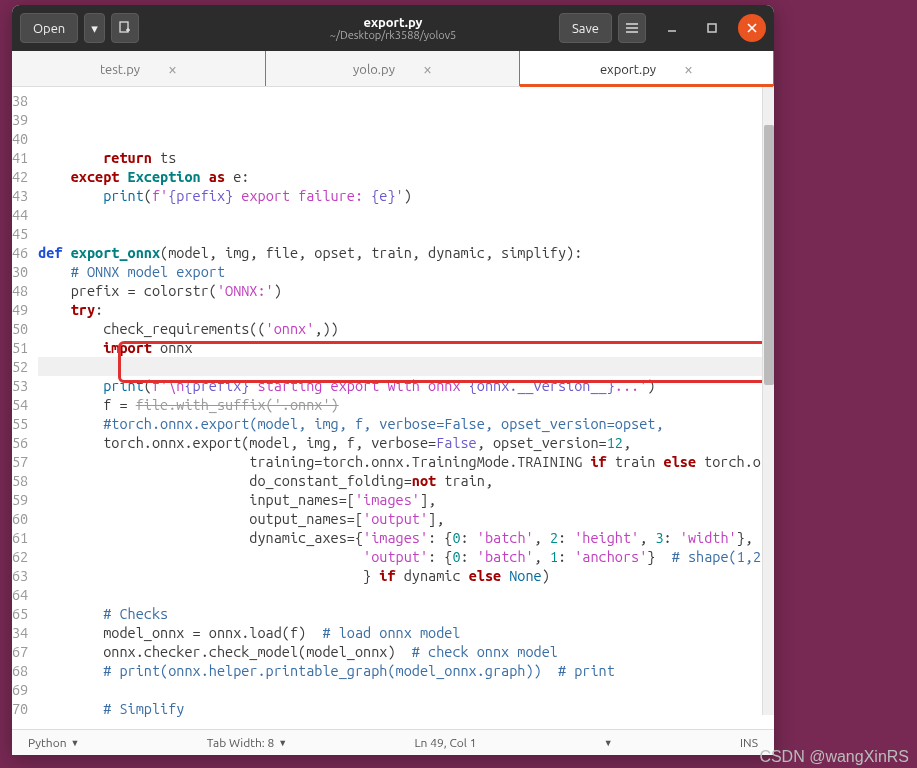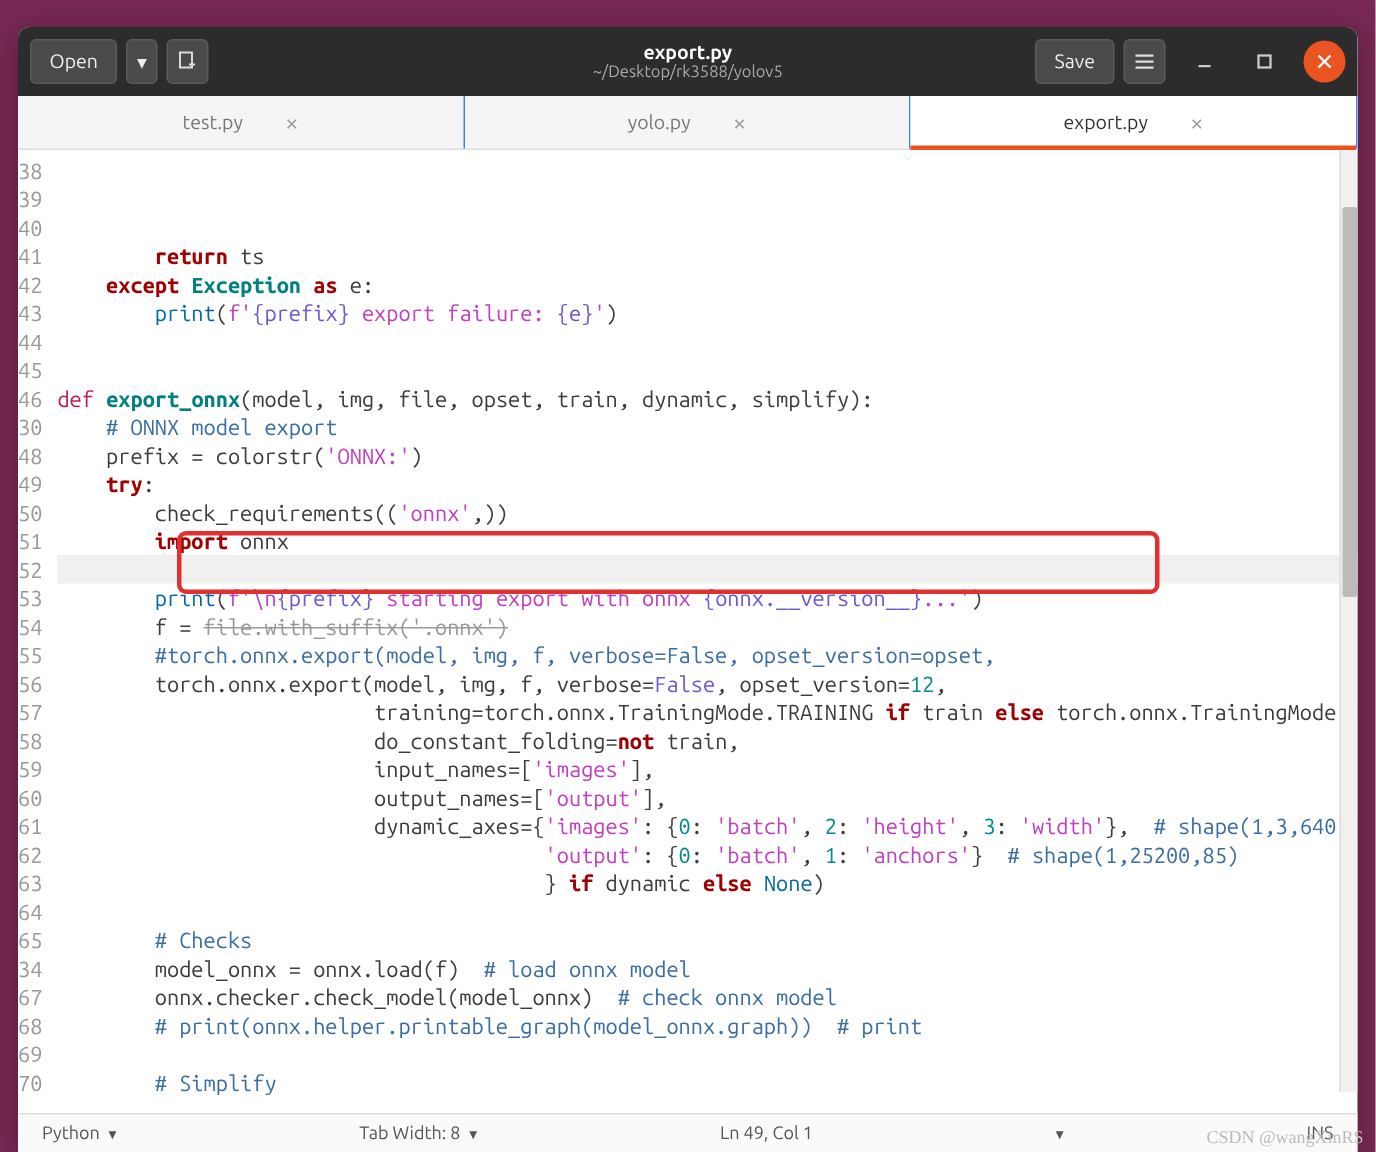--- a/index.html
+++ b/index.html
@@ -1,17 +1,17 @@
 <!DOCTYPE html>
 <html><head>
 <meta charset="utf-8">
 <style>
 * { margin:0; padding:0; box-sizing:border-box; }
 body { font-family:Ubuntu,"Segoe UI",sans-serif; background:#772953; font-size:13px; color:#3c3c3c; }
-.window { position:absolute; top:18px; left:12px; width:893px; height:750px; background:#fff; border-radius:8px 8px 0 0; overflow:hidden; box-shadow:0 4px 20px rgba(0,0,0,.3); }
+.window { position:absolute; top:5px; left:12px; width:762px; height:750px; background:#fff; border-radius:8px 8px 0 0; overflow:hidden; box-shadow:0 4px 20px rgba(0,0,0,.3); }
 .titlebar { height:46px; background:#2c2c2c; display:flex; align-items:center; padding:0 8px; gap:6px; }
 .btn { background:#4a4a4a; border:1px solid #5a5a5a; color:#eee; border-radius:4px; height:30px; display:flex; align-items:center; padding:0 12px; cursor:pointer; font-size:13px; }
 .btn.dd { padding:0 6px; }
 .btn.save { margin-left:auto; }
 .title-center { position:absolute; left:50%; transform:translateX(-50%); text-align:center; color:#ddd; }
 .title-center .fn { font-weight:600; font-size:13px; color:#fff; }
 .title-center .path { font-size:11px; color:#aaa; }
 .win-ctrl { width:28px; height:28px; border-radius:50%; display:flex; align-items:center; justify-content:center; margin-left:6px; cursor:pointer; }
 .win-ctrl.close { background:#e95420; color:#fff; }
 .win-ctrl.other { color:#ccc; }
@@ -19,33 +19,33 @@
 .tab { flex:1; display:flex; align-items:center; justify-content:center; gap:8px; color:#777; border-right:1px solid #3b82f6; cursor:pointer; position:relative; }
 .tab.active { color:#333; background:#fff; }
 .tab.active::after { content:''; position:absolute; bottom:-1px; left:0; right:0; height:3px; background:#e95420; }
 .tab .x { color:#999; font-size:16px; margin-left:20px; }
 .editor { height:630px; overflow:hidden; display:flex; font-family:"Ubuntu Mono","Consolas",monospace; font-size:14.5px; line-height:19px; }
 .gutter { width:36px; text-align:right; color:#999; padding:4px 6px 0 0; user-select:none; }
 .code { flex:1; padding:4px 0 0 4px; white-space:pre; position:relative; }
 .hl-line { background:#f0f0f0; display:inline-block; width:100%; }
 .redbox { position:absolute; border:3px solid #e03030; border-radius:6px; left:84px; top:254px; width:655px; height:42px; pointer-events:none; }
 .kw { color:#a00000; font-weight:bold; }
-.kw2 { color:#be185d; font-weight:normal; }
+.kw2 { color:#1d4ed8; font-weight:bold; }
 .cls { color:#008080; font-weight:bold; }
 .fn2 { color:#6a5acd; }
 .str { color:#c040c0; }
 .cmt { color:#3a6ea5; }
 .num { color:#008b8b; }
 .builtin { color:#0369a1; }
 .status { position:absolute; bottom:0; left:0; right:0; height:26px; background:#fafafa; border-top:1px solid #ddd; display:flex; align-items:center; justify-content:space-between; gap:22px; padding:0 16px; font-size:12px; color:#555; }
 .status .item { display:flex; align-items:center; gap:4px; }
 .status .chev { font-size:9px; }
 .scrollbar { position:absolute; right:0; top:82px; width:12px; height:628px; background:#f0f0f0; border-left:1px solid #ddd; }
 .thumb { position:absolute; width:10px; left:1px; top:38px; height:260px; background:#bbb; border-radius:2px; }
-.watermark { position:absolute; bottom:2px; right:8px; color:#bbb; font-size:12px; font-family:Liberation Serif, serif; }
+.watermark { position:absolute; bottom:2px; right:8px; color:#bbb; font-size:16px; font-family:Liberation Sans, sans-serif; }
 </style>
 </head>
 <body>
 
 <div class="window">
 
   <div class="titlebar">
     <div class="btn">Open</div>
     <div class="btn dd">▾</div>
     <div class="btn dd">

